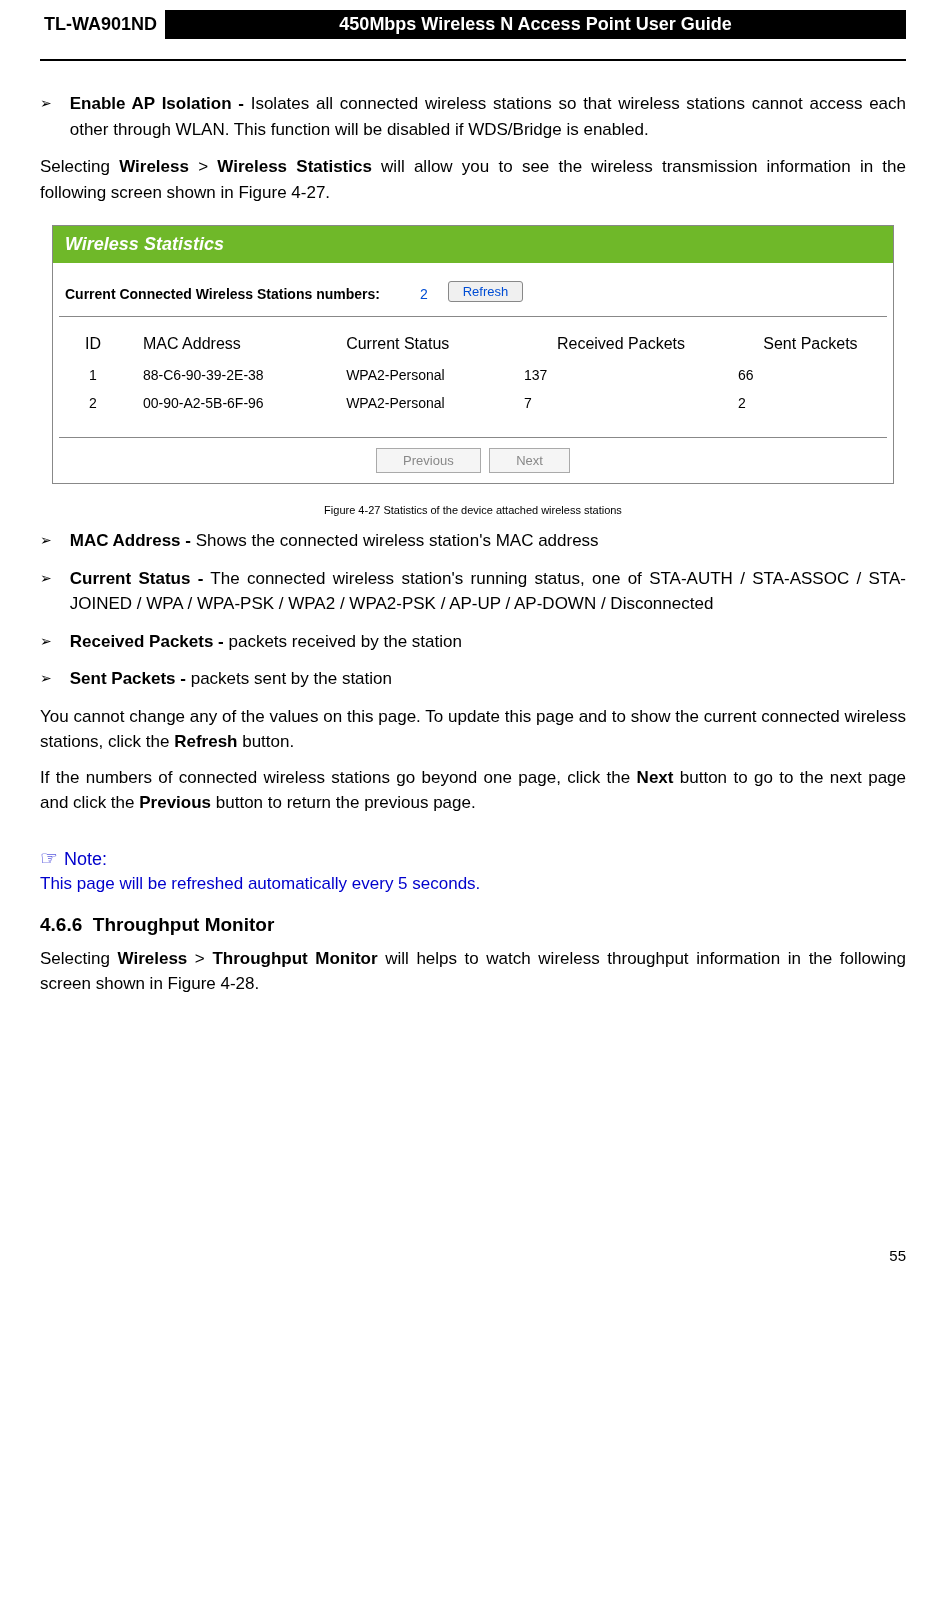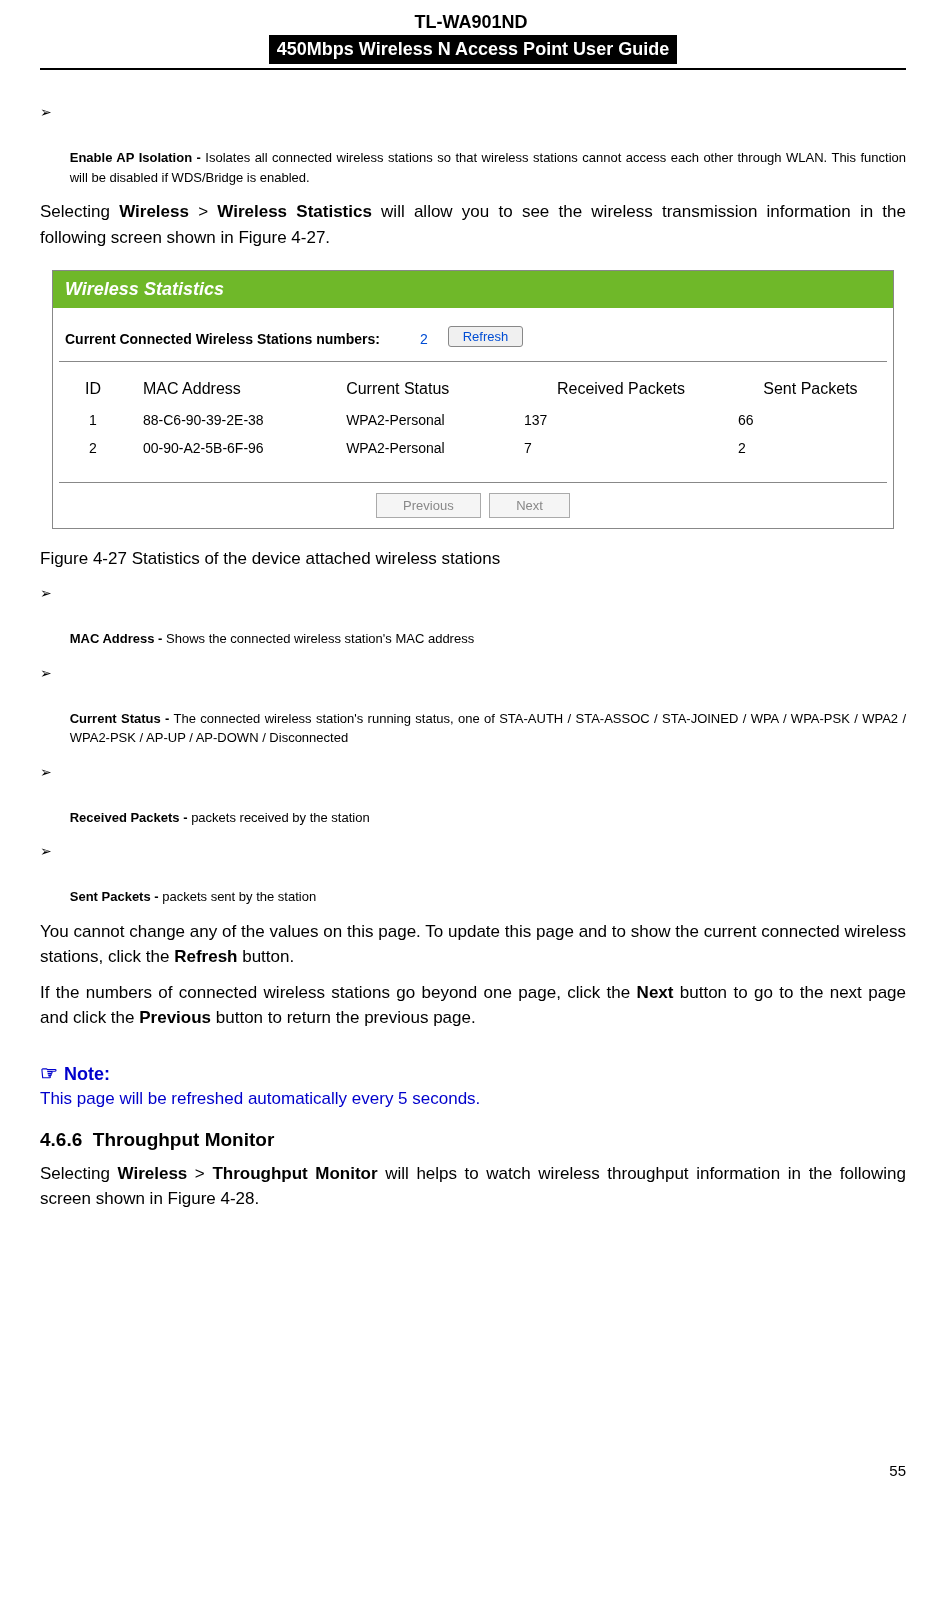--- a/index.html
+++ b/index.html
@@ -10,37 +10,37 @@
     color: black;
     width: 946px;
   }
   .page {
     padding: 10px 40px 40px 40px;
     box-sizing: border-box;
   }
   .header {
     display: flex;
     align-items: center;
-    margin-bottom: 4px;
-    flex-direction: column;
+    margin-bottom: 20px;
   }
   .header-model {
     background: white;
     font-weight: bold;
     font-size: 18px;
     padding: 2px 4px;
     margin-right: 4px;
   }
   .header-title {
     background: black;
     color: white;
     font-weight: bold;
     font-size: 18px;
     padding: 4px 8px;
     flex: 1;
+    text-align: center;
   }
   .hr-top {
     border: none;
     border-top: 2px solid black;
     margin: 0 0 30px 0;
   }
   .body-text {
     font-size: 17px;
     line-height: 1.5;
     text-align: justify;
@@ -56,25 +56,24 @@
     margin: 12px 0;
   }
   .bullet-icon {
     color: #000;
     font-size: 14px;
     margin-right: 18px;
     margin-top: 4px;
     flex-shrink: 0;
   }
   .bullet-text {
-    font-size: 13px;
+    font-size: 17px;
     line-height: 1.5;
     text-align: justify;
     flex: 1;
-    margin-top: 48px;
   }
   .section-heading {
     font-size: 19px;
     font-weight: bold;
     margin: 20px 0 10px 0;
   }
   .figure-container {
     margin: 20px auto;
     width: 840px;
     border: 1px solid #888;
@@ -147,28 +146,28 @@
   .fig-nav button {
     font-family: Arial, sans-serif;
     font-size: 13px;
     padding: 4px 26px;
     background: #f5f5f5;
     border: 1px solid #aaa;
     color: #888;
     margin: 0 2px;
   }
   .figure-caption {
-    text-align: left;
-    font-size: 17px;
+    text-align: center;
+    font-size: 11px;
     margin: 8px 0 10px 0;
   }
   .note-label {
     color: #0000cc;
     font-family: "Comic Sans MS", cursive, sans-serif;
-    font-weight: bold;
+    font-weight: normal;
     font-size: 18px;
     margin: 30px 0 4px 0;
   }
   .note-hand {
     font-size: 20px;
     margin-right: 6px;
   }
   .note-text {
     color: #0000cc;
     font-size: 17px;

